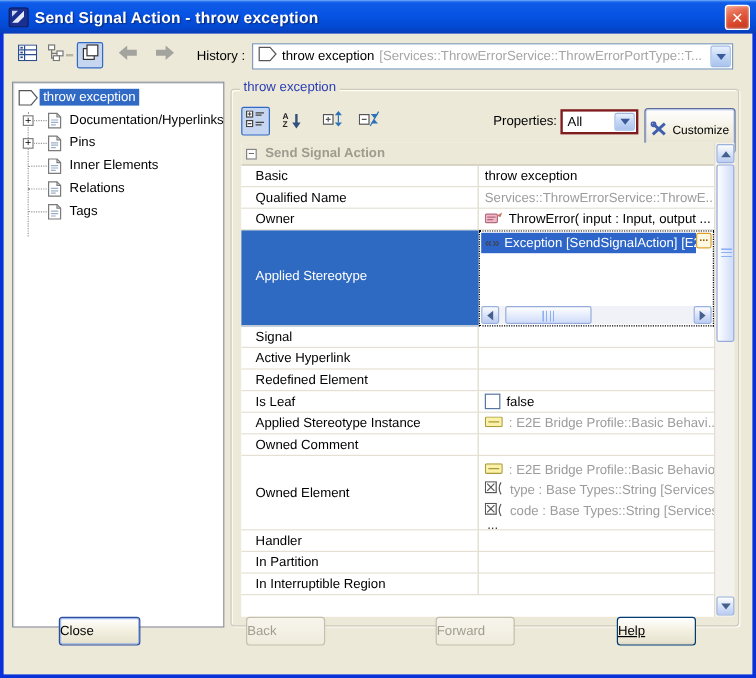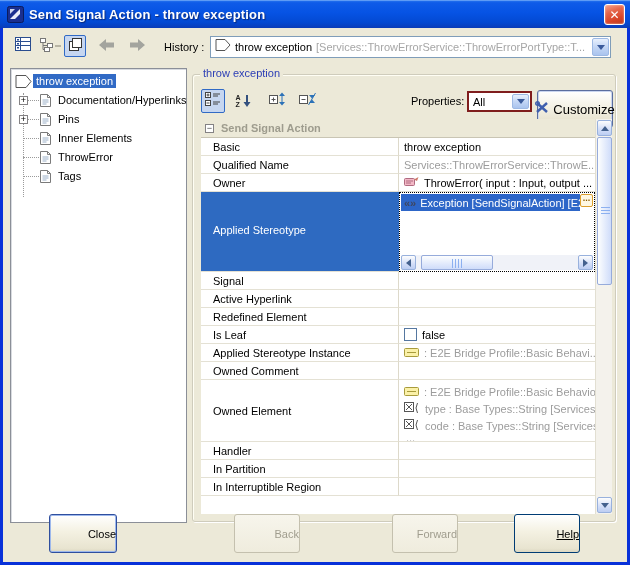--- a/index.html
+++ b/index.html
@@ -47,21 +47,21 @@
   
   .groupbox{position:absolute;left:189px;top:46px;width:424px;height:448px;border:1px solid #cfccbc;border-radius:3px;
     box-shadow:inset 1px 1px 0 #fffef4,1px 1px 0 #fff;}
   .gb-label{position:absolute;left:7px;top:-8px;background:#ece9d8;padding:0 3px;font-size:11px;color:#2b3db5;}
   .gbt-btn{position:absolute;top:14px;width:24px;height:24px;display:flex;align-items:center;justify-content:center;}
   .gbt-btn.sel{border:1px solid #316ac5;background:#c6d6f0;border-radius:2px;}
   .props-label{position:absolute;left:218px;top:20px;font-size:11px;color:#000;}
   .props-combo{position:absolute;left:274px;top:16px;width:65px;height:21px;background:#fff;border:2px solid #7f1d1d;
     font-size:11px;display:flex;align-items:center;padding-left:4px;}
   .customize-btn{position:absolute;left:344px;top:15px;width:76px;height:38px;border:1px solid #5a6d9e;border-radius:3px;
-    background:linear-gradient(180deg,#fff,#f2efe1 50%,#e2ddc8);font-size:13px;display:flex;align-items:center;justify-content:center;gap:4px;
+    background:linear-gradient(180deg,#fff,#f2efe1 50%,#e2ddc8);font-size:10px;display:flex;align-items:center;justify-content:center;gap:4px;
     box-shadow:inset 0 0 0 1px #c9d5ef;}
   .sort-icon{font-size:7px;font-weight:bold;color:#222;line-height:7px;display:flex;flex-direction:column;margin-right:2px;}
   
   .ptable{position:absolute;left:8px;top:44px;width:394px;height:395px;background:#fff;overflow:hidden;}
   .phead{height:19px;background:#ece9d8;display:flex;align-items:center;border-bottom:1px solid #c9c5b4;}
   .phead .box{width:9px;height:9px;border:1px solid #848284;background:#fff;font-size:9px;line-height:7px;text-align:center;margin:0 7px 0 4px;color:#444;}
   .phead .txt{font-size:11px;font-weight:bold;color:#9e9c8e;}
   .p-row{display:flex;height:18px;}
   .p-label{width:198px;border-right:1px solid #ddd9ca;border-bottom:1px solid #e4e1d4;font-size:11px;color:#000;
     display:flex;align-items:center;padding-left:12px;overflow:hidden;white-space:nowrap;}
@@ -96,24 +96,24 @@
   .tri-left2{width:0;height:0;border-top:4px solid transparent;border-bottom:4px solid transparent;border-right:5px solid #44618e;}
   .tri-right2{width:0;height:0;border-top:4px solid transparent;border-bottom:4px solid transparent;border-left:5px solid #44618e;}
   .hscroll{position:absolute;left:1px;right:1px;bottom:1px;height:15px;background:#f0f2f8;}
   .hsb-btn{position:absolute;top:0;width:15px;height:15px;background:linear-gradient(180deg,#fdfdfd,#d3def8 60%,#bccdf2);
     border:1px solid #98b1dd;border-radius:2px;display:flex;align-items:center;justify-content:center;}
   .hsb-thumb{position:absolute;left:20px;top:0;width:72px;height:15px;background:linear-gradient(180deg,#fdfefe,#cfdcfa);
     border:1px solid #96abdb;border-radius:2px;}
   .grip-v{position:absolute;top:3px;left:50%;margin-left:-5px;width:10px;height:9px;
     background:repeating-linear-gradient(90deg,#8cb0f0 0 1px,transparent 1px 3px);}
   
-  .xp-btn{position:absolute;top:486px;height:39px;border:1px solid #003c74;border-radius:3px;font-size:11px;color:#000;
-    background:linear-gradient(180deg,#fff,#f4f1e2 45%,#e8e4d0 90%,#dcd7c2);display:flex;align-items:center;justify-content:flex-end;cursor:pointer;}
+  .xp-btn{position:absolute;top:486px;height:24px;border:1px solid #003c74;border-radius:3px;font-size:11px;color:#000;
+    background:linear-gradient(180deg,#fff,#f4f1e2 45%,#e8e4d0 90%,#dcd7c2);display:flex;align-items:center;justify-content:flex-start;cursor:pointer;}
   .xp-btn.default{border-color:#2f4f9e;box-shadow:inset 0 0 0 1px #9db8ec;}
-  .xp-btn.disabled{border-color:#c4c0ae;color:#a09d8e;background:linear-gradient(180deg,#f7f5ec,#efecdd);cursor:default;margin-left:29px;}
+  .xp-btn.disabled{border-color:#c4c0ae;color:#a09d8e;background:linear-gradient(180deg,#f7f5ec,#efecdd);cursor:default;}
 </style>
 </head>
 <body>
 
 <div class="win">
   <div class="titlebar">
     <span class="app-icon">
       <svg width="17" height="17" viewBox="0 0 17 17">
           <rect x="0.5" y="0.5" width="16" height="16" rx="2" fill="#1a2f8f" stroke="#0a1b5e"></rect>
           <polygon points="3,13 13,3 13,8 8,13" fill="#e8ecf8"></polygon>
@@ -246,21 +246,21 @@
         <span class="t-stub"></span>
         <span class="t-doc">
           <svg width="13" height="15" viewBox="0 0 13 15">
               <path d="M1.5,1.5 h7 l3,3 v9 h-10 z" fill="#fff" stroke="#7a7a7a"></path>
               <path d="M8.5,1.5 v3 h3" fill="none" stroke="#7a7a7a"></path>
               <line x1="3.5" y1="7" x2="9.5" y2="7" stroke="#9bb0c8"></line>
               <line x1="3.5" y1="9" x2="9.5" y2="9" stroke="#9bb0c8"></line>
               <line x1="3.5" y1="11" x2="7.5" y2="11" stroke="#9bb0c8"></line>
             </svg>
         </span>
-        <span class="t-label">ThrowError</span>
+        <span class="t-label">Relations</span>
       </div>
       <div class="t-row">
         <span class="t-stub"></span>
         <span class="t-doc">
           <svg width="13" height="15" viewBox="0 0 13 15">
               <path d="M1.5,1.5 h7 l3,3 v9 h-10 z" fill="#fff" stroke="#7a7a7a"></path>
               <path d="M8.5,1.5 v3 h3" fill="none" stroke="#7a7a7a"></path>
               <line x1="3.5" y1="7" x2="9.5" y2="7" stroke="#9bb0c8"></line>
               <line x1="3.5" y1="9" x2="9.5" y2="9" stroke="#9bb0c8"></line>
               <line x1="3.5" y1="11" x2="7.5" y2="11" stroke="#9bb0c8"></line>

